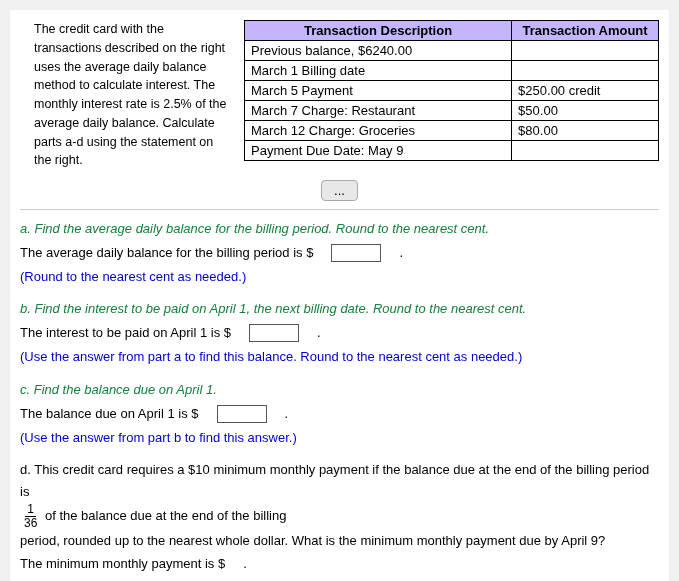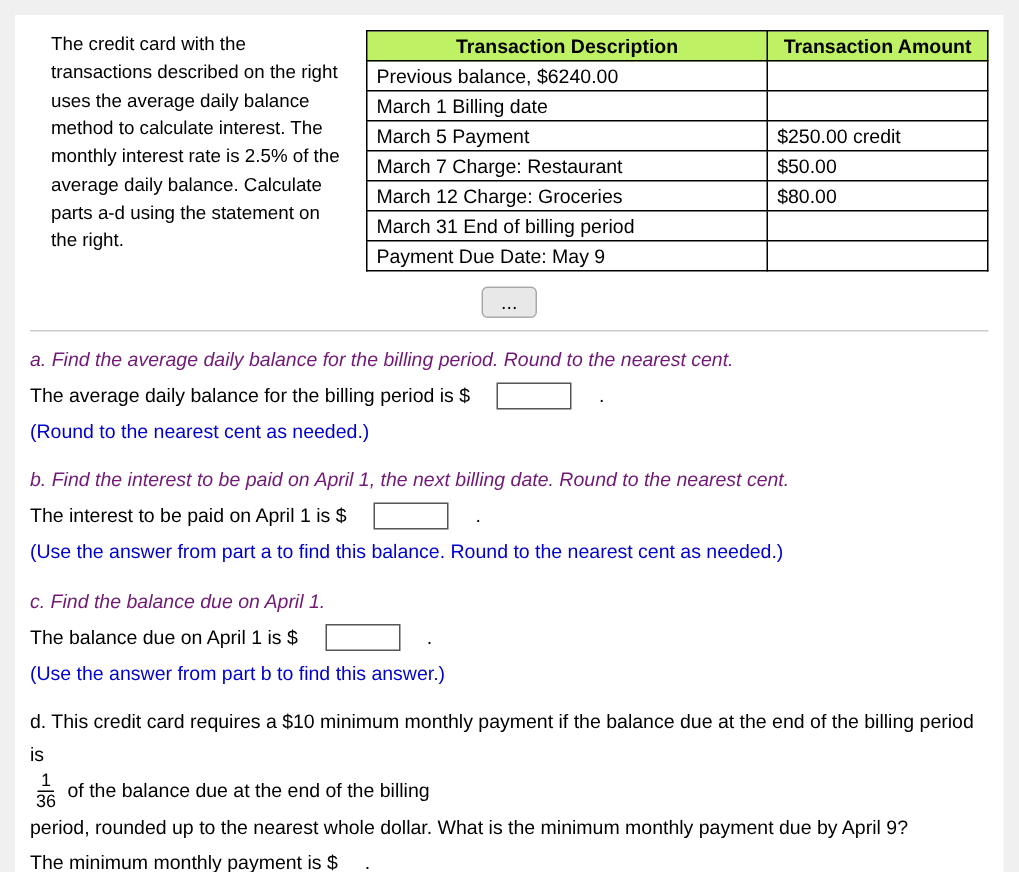--- a/index.html
+++ b/index.html
@@ -36,21 +36,21 @@
       width: 100%;
       font-size: 13px;
     }
     table th, table td {
       border: 1px solid #000;
       padding: 2px 6px;
       vertical-align: middle;
     }
     table th {
       font-weight: bold;
-      background: #bef264;
+      background: #c4b5fd;
     }
     .col-desc { width: 200px; }
     .col-amt { width: 110px; }
     .divider {
       border: none;
       border-top: 1px solid #ccc;
       margin: 8px 0;
     }
     .more-btn {
       display: flex;
@@ -68,21 +68,21 @@
     .qa-section {
       margin-top: 6px;
       font-size: 13px;
       line-height: 1.7;
     }
     .question-block {
       margin-bottom: 10px;
     }
     .question-label {
       font-style: italic;
-      color: #701a75;
+      color: #15803d;
       margin-bottom: 2px;
     }
     .answer-line {
       display: flex;
       align-items: center;
       flex-wrap: wrap;
       gap: 18px;
       margin-bottom: 2px;
     }
     .answer-note {
@@ -144,24 +144,20 @@
             </tr>
             <tr>
               <td>March 7 Charge: Restaurant</td>
               <td>$50.00</td>
             </tr>
             <tr>
               <td>March 12 Charge: Groceries</td>
               <td>$80.00</td>
             </tr>
             <tr>
-              <td>March 31 End of billing period</td>
-              <td></td>
-            </tr>
-            <tr>
               <td>Payment Due Date: May 9</td>
               <td></td>
             </tr>
           </tbody>
       </table>
     </div>
   </div>
 
   <div class="more-btn">
     <button>...</button>

